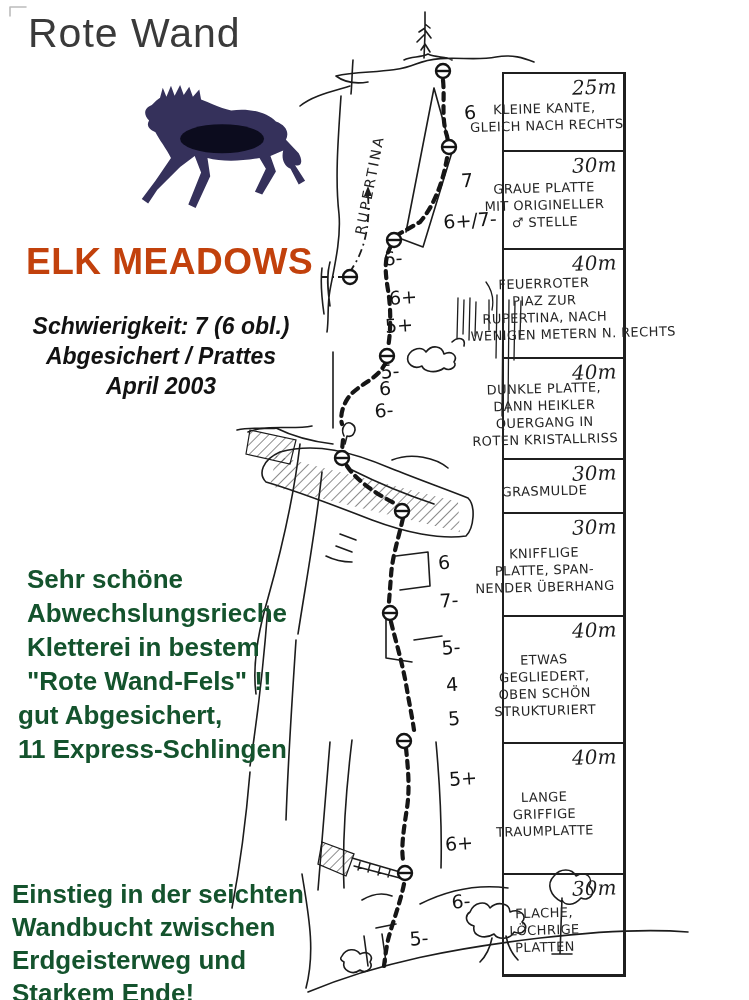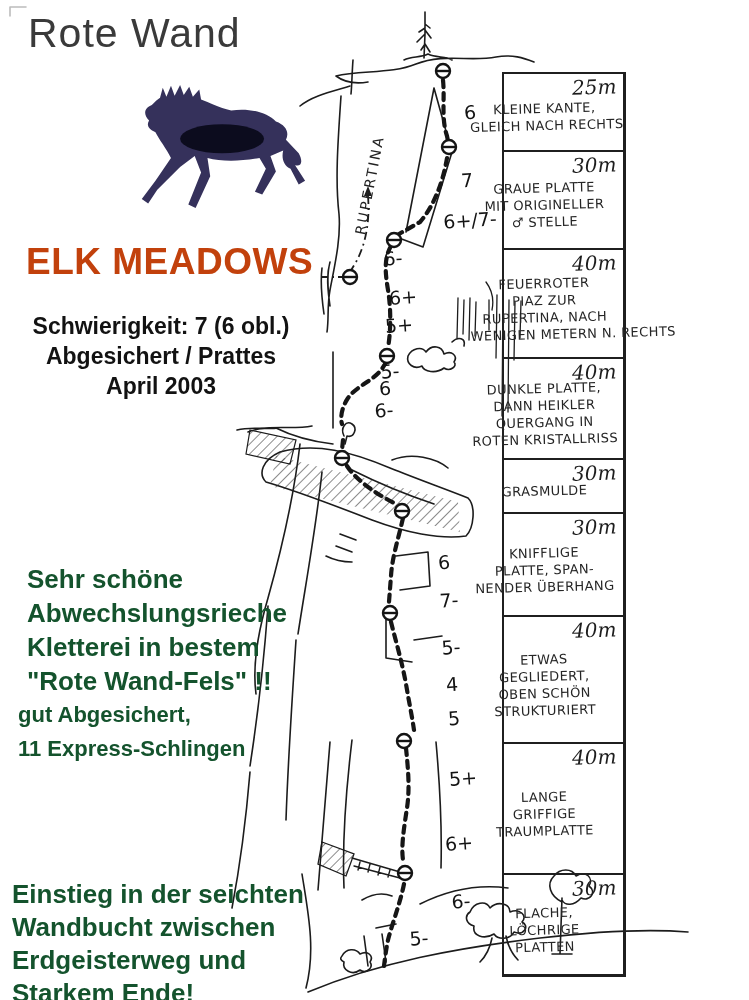--- a/index.html
+++ b/index.html
@@ -8,25 +8,25 @@
     background:#ffffff; overflow:hidden;
     font-family:"Liberation Sans", sans-serif; color:#111;
   }
   .abs { position:absolute; }
   .drawing { position:absolute; left:0; top:0; width:749px; height:1000px; pointer-events:none; }
 
   .title { left:28px; top:10px; font-size:41px; letter-spacing:1px; color:#3a3a3a; white-space:nowrap; }
   .elk { left:92px; top:84px; width:220px; height:146px; }
   .route-name { left:26px; top:241px; font-size:37px; font-weight:bold; color:#c2410c; letter-spacing:0.5px; white-space:nowrap; }
 
-  .info { left:8px; top:311px; width:306px; text-align:center; font-size:23px; font-weight:bold; line-height:30px; color:#121212; }
+  .info { left:8px; top:311px; width:306px; text-align:center; font-size:23px; font-weight:bold; line-height:30px; color:#121212;font-style:italic; }
 
   .note { font-weight:bold; color:#14532d; white-space:nowrap; }
   .note-character  { left:27px; top:562px; font-size:26px; line-height:34px; }
-  .note-protection { left:18px; top:698px; font-size:22px; line-height:34px; }
+  .note-protection { left:18px; top:698px; font-size:26px; line-height:34px; }
   .note-approach   { left:12px; top:878px; font-size:26px; line-height:33px; }
 
   .hand { font-family:"DejaVu Sans", sans-serif; }
 
   .rupertina {
     left:352px; top:233px; font-size:14px; letter-spacing:2.5px; color:#222;
     transform-origin:0 0; transform:rotate(-79deg); white-space:nowrap;
   }
 
   .pitch-column { left:502px; top:0; width:124px; height:1000px; }

